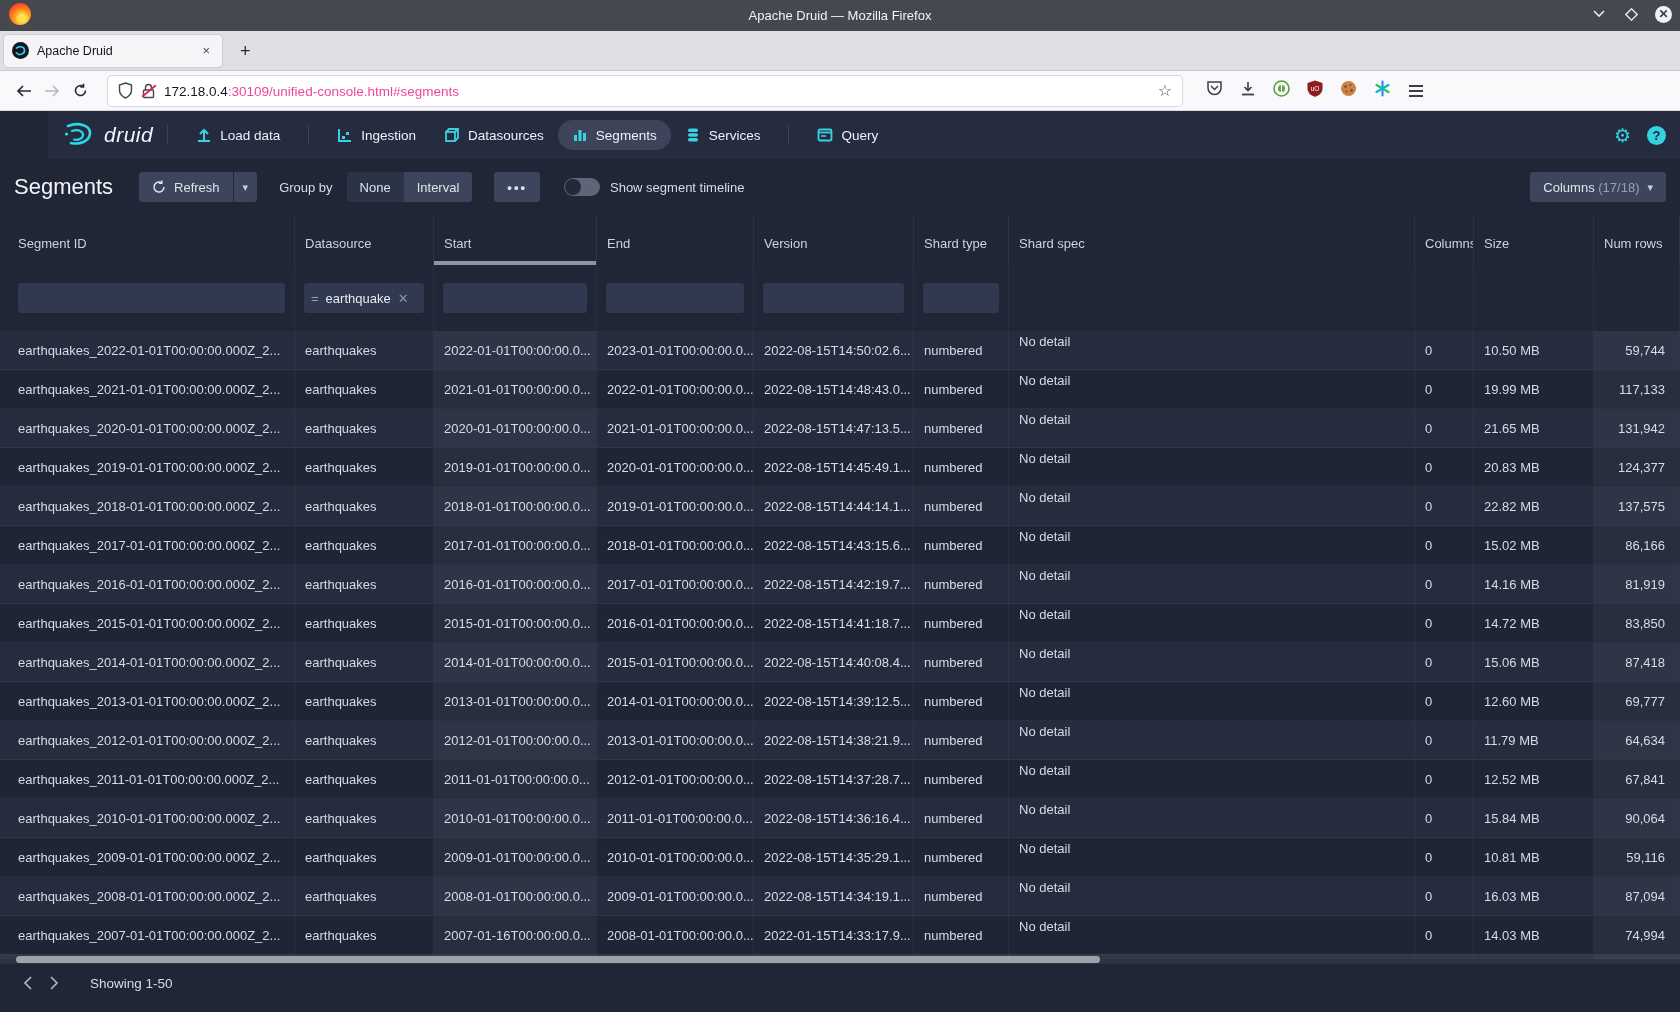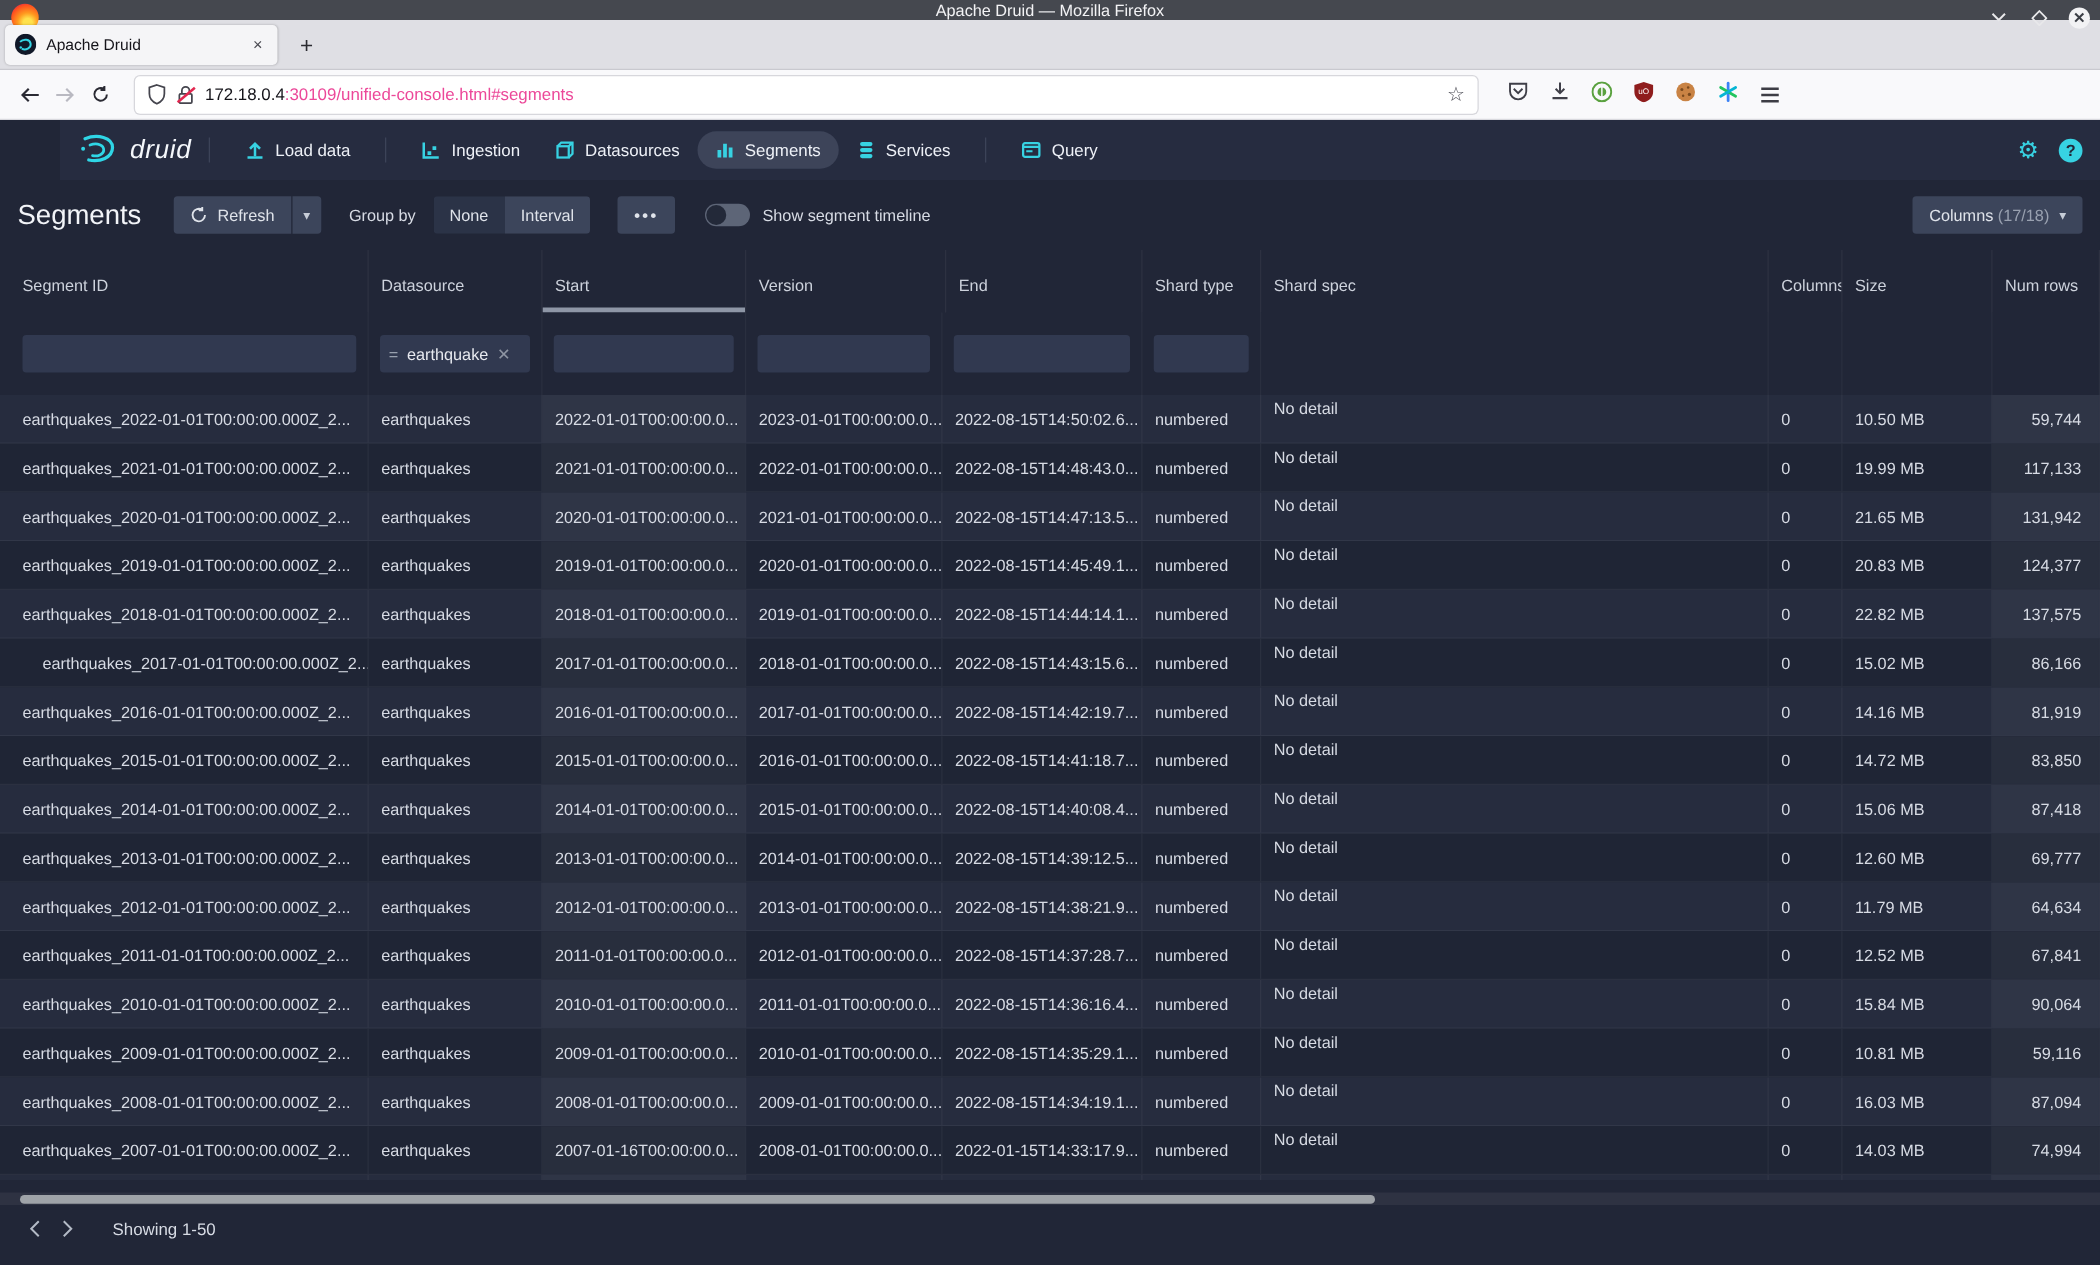--- a/index.html
+++ b/index.html
@@ -1,19 +1,19 @@
 <!DOCTYPE html>
 <html><head>
 <meta charset="utf-8">
 <style>
   * { box-sizing: border-box; margin: 0; padding: 0; }
   html,body { width:1680px; height:1012px; overflow:hidden; font-family:"Liberation Sans", sans-serif; background:#212637; }
 
   
-  .titlebar { height:16px; background:#45484f; position:relative; display:flex; align-items:center; }
+  .titlebar { height:31px; background:#45484f; position:relative; display:flex; align-items:center; }
   .ff-logo { position:absolute; left:9px; top:3px; width:22px; height:22px; border-radius:50%;
              background:radial-gradient(circle at 60% 70%, #ffe14d 0 18%, #ff9a1f 40%, #ff4f1f 70%, #b5007f 100%); }
   .win-title { position:absolute; left:0; right:0; text-align:center; color:#f3f3f5; font-size:13px; }
   .win-controls { position:absolute; right:8px; top:0; height:28px; display:flex; align-items:center; gap:16px; }
   .win-btn { width:16px; height:16px; display:flex; align-items:center; justify-content:center; color:#e8e8ea; }
   .close-circle { width:17px; height:17px; border-radius:50%; background:#f2f2f4; color:#3a3d44; font-size:12px; font-weight:bold;
                   display:flex; align-items:center; justify-content:center; line-height:1; }
 
   .tabbar { height:40px; background:#dfdfe4; display:flex; align-items:center; border-bottom:1px solid #c9c9cf; }
   .tab { margin-left:4px; width:218px; height:32px; background:#f5f5f7; border-radius:4px; box-shadow:0 0 2px rgba(0,0,0,.25);
@@ -325,22 +325,22 @@
   <div class="btn columns-btn">
     <span><span>Columns</span> <span class="dim">(17/18)</span></span>
     <span class="caret">▾</span>
   </div>
 </div>
 
 <div class="thead" id="thead">
     <div class="th" style="width: 295px; padding-left: 18px;">Segment ID</div>
     <div class="th" style="width: 139px;">Datasource</div>
     <div class="th sorted" style="width: 163px;">Start</div>
+    <div class="th" style="width: 157px;">End</div>
     <div class="th" style="width: 160px;">Version</div>
-    <div class="th" style="width: 157px;">End</div>
     <div class="th" style="width: 95px;">Shard type</div>
     <div class="th" style="width: 406px;">Shard spec</div>
     <div class="th" style="width: 59px;">Columns...</div>
     <div class="th" style="width: 120px;">Size</div>
     <div class="th" style="width: 86px;">Num rows</div>
   </div>
 <div class="filter-row" id="filter-row">
     <div class="fcell" style="width: 295px;">
       <div class="fbox" style="margin-left: 18px;"></div>
     </div>
@@ -425,21 +425,21 @@
       <div class="td hl" style="width: 163px;">2018-01-01T00:00:00.0...</div>
       <div class="td" style="width: 157px;">2019-01-01T00:00:00.0...</div>
       <div class="td" style="width: 160px;">2022-08-15T14:44:14.1...</div>
       <div class="td" style="width: 95px;">numbered</div>
       <div class="td top" style="width: 406px;">No detail</div>
       <div class="td" style="width: 59px;">0</div>
       <div class="td" style="width: 120px;">22.82 MB</div>
       <div class="td right hl" style="width: 86px;">137,575</div>
     </div>
     <div class="trow even">
-      <div class="td" style="width: 295px; padding-left: 34px;">earthquakes_2017-01-01T00:00:00.000Z_2...</div>
+      <div class="td" style="width: 295px; padding-left: 18px;">earthquakes_2017-01-01T00:00:00.000Z_2...</div>
       <div class="td" style="width: 139px;">earthquakes</div>
       <div class="td hl" style="width: 163px;">2017-01-01T00:00:00.0...</div>
       <div class="td" style="width: 157px;">2018-01-01T00:00:00.0...</div>
       <div class="td" style="width: 160px;">2022-08-15T14:43:15.6...</div>
       <div class="td" style="width: 95px;">numbered</div>
       <div class="td top" style="width: 406px;">No detail</div>
       <div class="td" style="width: 59px;">0</div>
       <div class="td" style="width: 120px;">15.02 MB</div>
       <div class="td right hl" style="width: 86px;">86,166</div>
     </div>

